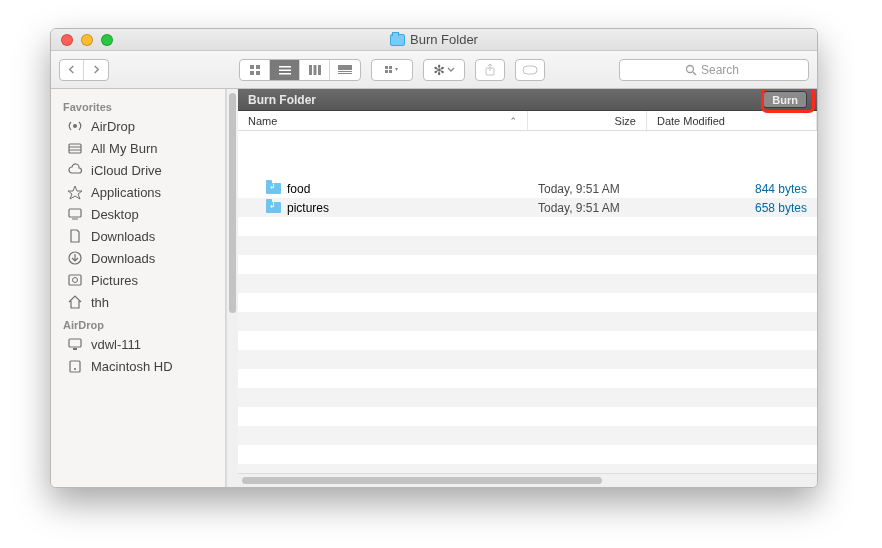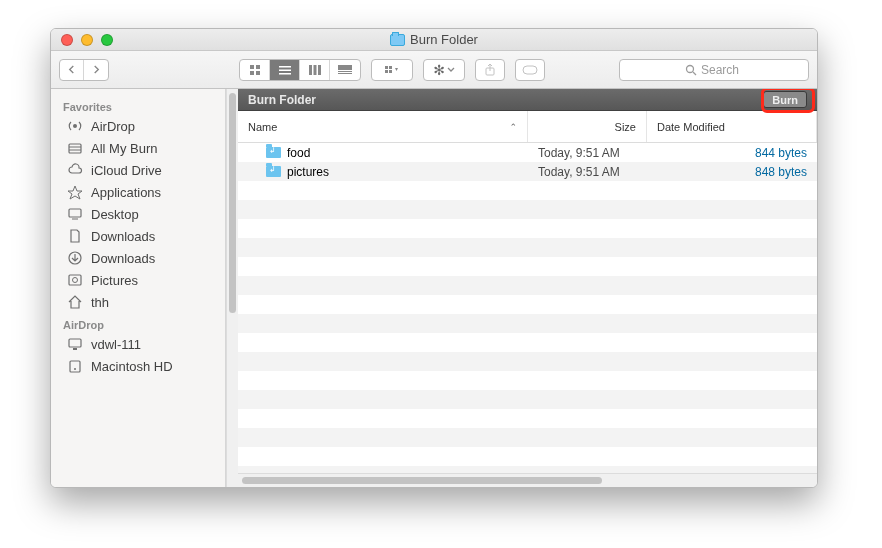--- a/index.html
+++ b/index.html
@@ -45,25 +45,25 @@
   .side-item { display:flex; align-items:center; gap:8px; padding:2px 8px 2px 16px; color:#414141; height:22px;}
   .side-item .ico { width:16px; height:16px; display:flex; align-items:center; justify-content:center; color:#707070;}
   .side-item .ej { margin-left:auto; color:#8a8a8a; font-size:11px; padding-right:6px;}
   .vscroll { width:12px; background:#f0f0f0; border-left:1px solid #dcdcdc; position:relative;}
   .vscroll .thumb{ position:absolute; left:2px; right:2px; top:4px; height:220px; background:#c3c3c3; border-radius:5px;}
   .main { flex:1; display:flex; flex-direction:column; position:relative; overflow:hidden;}
   .location-bar { height:22px; background:linear-gradient(#6b6b6b,#575757); color:#e8e8e8; font-size:12px; font-weight:600; display:flex; align-items:center; padding:0 10px; border-bottom:1px solid #404040;}
   .location-bar .loc-spacer{flex:1;}
   .burn-btn { background:#8a8a8a; border:1px solid #3a3a3a; color:#eee; font-size:11px; height:17px; padding:0 8px; border-radius:3px; display:flex; align-items:center;}
   .highlight-ring { position:absolute; border:3px solid #ff2a1a; border-radius:6px; pointer-events:none;}
-  .cols { height:32px; background:#fff; border-bottom:1px solid #dcdcdc; display:flex; align-items:center; font-size:11px; color:#333;}
+  .cols { height:20px; background:#fff; border-bottom:1px solid #dcdcdc; display:flex; align-items:center; font-size:11px; color:#333;}
   .col { padding:0 10px; display:flex; align-items:center; height:100%; border-right:1px solid #e5e5e5;}
   .col.name{flex:0 0 290px;} .col.date{flex:0 0 170px;} .col.size{flex:1; justify-content:flex-end;}
   .sort-ind{margin-left:auto; font-size:9px; color:#666;}
-  .rows { flex:1; overflow:hidden auto; font-size:12px; position:relative;}
+  .rows { flex:1; overflow:hidden auto; font-size:12px; position:relative;margin-top:48px;}
   .row { height:19px; display:flex; align-items:center;}
   .row:nth-child(odd){background:#fff;} .row:nth-child(even){background:#f3f3f3;}
   .cell { padding:0 10px; display:flex; align-items:center; gap:6px;}
   .cell.name{flex:0 0 290px;} .cell.date{flex:0 0 170px; color:#4a4a4a;} .cell.size{flex:1; justify-content:flex-end; color:#0369a1;}
   .row-folder { width:15px; height:11px; background:#6cc4ef; border-radius:1px; position:relative;}
   .row-folder::before{content:""; position:absolute; top:-3px; left:0; width:6px; height:3px; background:#6cc4ef; border-radius:1px 1px 0 0;}
   .row-folder::after{content:"↲"; position:absolute; font-size:8px; color:#fff; left:3px; top:-1px;}
   .hscroll { height:14px; background:#f0f0f0; border-top:1px solid #dcdcdc; position:relative;}
   .hscroll .thumb{position:absolute; top:3px; bottom:3px; left:4px; width:360px; background:#c3c3c3; border-radius:4px;}
   svg { display:block; }
@@ -320,21 +320,21 @@
             <div class="cell date">Today, 9:51 AM</div>
             <div class="cell size">844 bytes</div>
           </div>
           <div class="row">
             <div class="cell name">
               <span style="width:12px"></span>
               <span class="row-folder"></span>
               <span>pictures</span>
             </div>
             <div class="cell date">Today, 9:51 AM</div>
-            <div class="cell size">848 bytes</div>
+            <div class="cell size">658 bytes</div>
           </div>
           <div class="row"></div>
           <div class="row"></div>
           <div class="row"></div>
           <div class="row"></div>
           <div class="row"></div>
           <div class="row"></div>
           <div class="row"></div>
           <div class="row"></div>
           <div class="row"></div>

